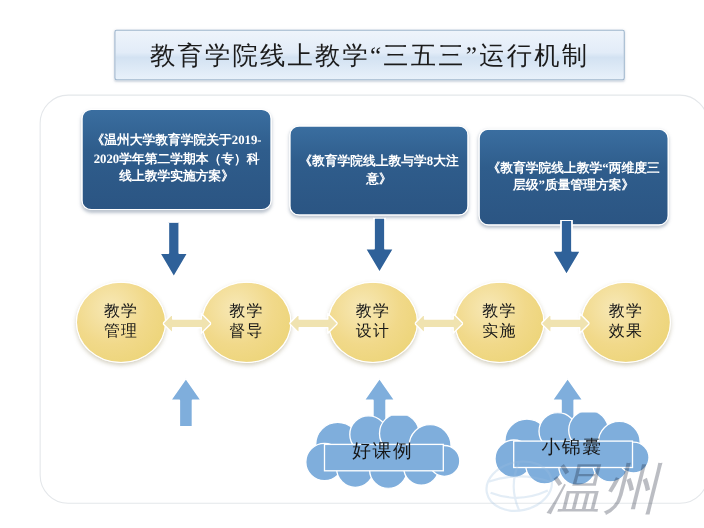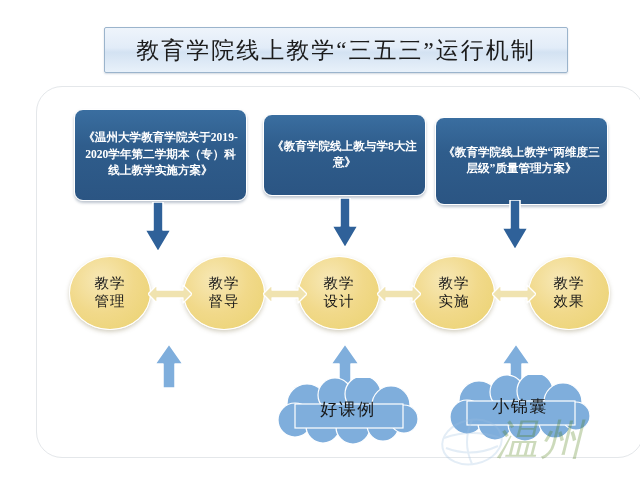--- a/index.html
+++ b/index.html
@@ -75,21 +75,21 @@
   }
   .doc-box span {
     display: block;
     font-size: 11.6px;
     line-height: 1.42;
     font-weight: bold;
     letter-spacing: 0px;
     font-family: "Liberation Serif", "DejaVu Serif", serif;
     padding: 0 5px;
   }
-  #doc-box-1 { left: 54px;  top: 109px; width: 173px; height: 92px; }
+  #doc-box-1 { left: 54px;  top: 99px; width: 173px; height: 92px; }
   #doc-box-2 { left: 243px; top: 114px; width: 163px; height: 82px; }
   #doc-box-3 { left: 415px; top: 117px; width: 173px; height: 88px; }
 
   
   .down-arrow {
     position: absolute;
     width: 28px;
     height: 52px;
   }
 
@@ -175,22 +175,22 @@
     top: 408px;
     width: 220px;
     height: 72px;
     opacity: 0.28;
     pointer-events: none;
   }
   .watermark-text {
     position: absolute;
     left: 58px;
     top: 4px;
-    font-size: 42px;
-    color: #4d7c0f;
+    font-size: 50px;
+    color: #0f172a;
     font-family: "Liberation Serif", "DejaVu Serif", serif;
     letter-spacing: 2px;
     font-style: italic;
     white-space: nowrap;
   }
 </style>
 </head>
 <body>
 
 <div id="canvas">

